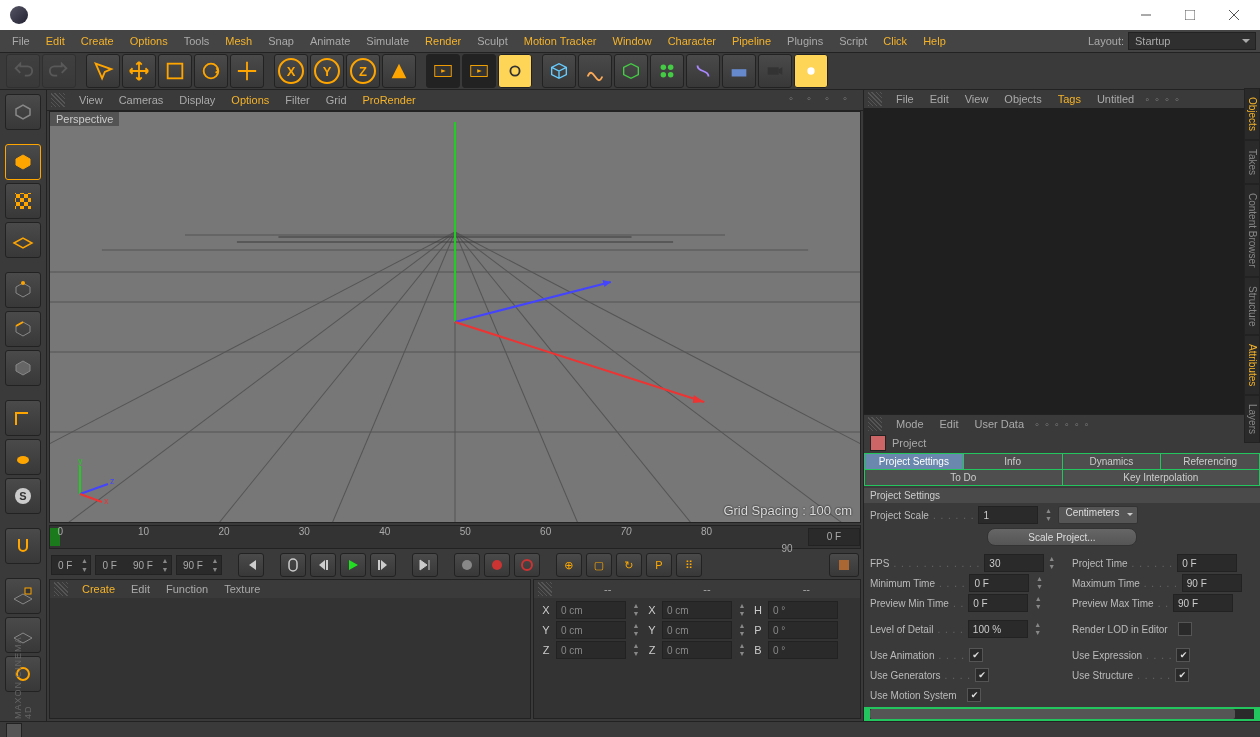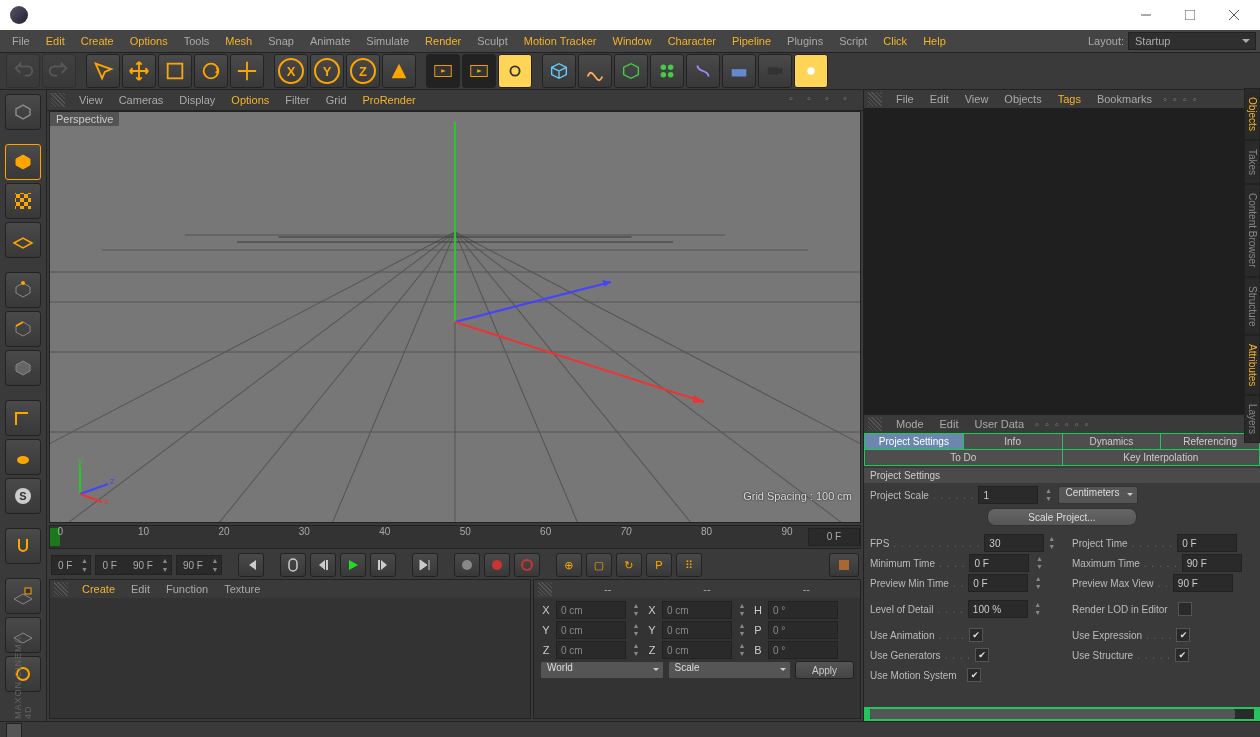--- a/index.html
+++ b/index.html
@@ -32,21 +32,21 @@
 #center{flex:1;display:flex;flex-direction:column;min-width:0}
 
 #vp-menus{height:20px;background:#3a3a3a;border-bottom:1px solid #222;display:flex;align-items:center;padding:0 4px}
 #vp-menus .grip{width:14px;height:14px;background:repeating-linear-gradient(45deg,#555,#555 1px,#3a3a3a 1px,#3a3a3a 3px);margin-right:6px}
 #vp-menus .m{padding:0 8px}
 #vp-menus .m.hl{color:#f5b32a}
 #vp-menus .spacer{flex:1}
 #vp-menus .vbtn{width:16px;height:16px;margin-left:2px;color:#888}
 #viewport{position:relative;height:410px;background:#777;border:1px solid #222;margin:0 2px}
 #viewport .persp-label{position:absolute;top:0;left:0;background:rgba(60,60,60,.6);color:#ccc;padding:1px 6px;font-size:11px}
-#viewport .grid-info{position:absolute;bottom:20px;right:8px;color:#ddd;font-size:11px;text-shadow:0 0 2px #000}
+#viewport .grid-info{position:absolute;bottom:4px;right:8px;color:#ddd;font-size:13px;text-shadow:0 0 2px #000}
 #viewport .axis-mini{position:absolute;bottom:18px;left:20px;width:50px;height:50px}
 
 #timeline{height:22px;background:#333;border:1px solid #222;margin:2px;position:relative;display:flex;align-items:center}
 #timeline .ruler{flex:1;height:100%;position:relative;background:#333}
 #timeline .tick{position:absolute;top:0;font-size:10px;color:#aaa}
 #timeline .ph{width:10px;height:18px;background:#1b7a1b;position:absolute;left:0;top:2px}
 #timeline .frame-field{width:50px;height:16px;background:#2a2a2a;border:1px solid #222;color:#aaa;text-align:center;font-size:10px;line-height:16px;margin-left:4px}
 
 #animbar{height:28px;display:flex;align-items:center;padding:0 4px;gap:4px}
 .numfield{display:flex;align-items:center;background:#2a2a2a;border:1px solid #222;height:18px}
@@ -441,21 +441,21 @@
         <div class="ph"></div>
       <div class="tick" style="left: 1%;">0</div>
           <div class="tick" style="left: 11.6667%;">10</div>
           <div class="tick" style="left: 22.3333%;">20</div>
           <div class="tick" style="left: 33%;">30</div>
           <div class="tick" style="left: 43.6667%;">40</div>
           <div class="tick" style="left: 54.3333%;">50</div>
           <div class="tick" style="left: 65%;">60</div>
           <div class="tick" style="left: 75.6667%; font-style: italic;">70</div>
           <div class="tick" style="left: 86.3333%;">80</div>
-          <div class="tick" style="left: 97%;">90</div>
+          <div class="tick" style="left: 97%; margin-top: 17px;">90</div>
         </div>
       <div class="frame-field">0 F</div>
     </div>
 
     <div id="animbar">
       <div class="numfield">
           <span>0 F</span>
           <div class="updn">
             <div>▲</div>
             <div>▼</div>
@@ -602,40 +602,35 @@
               </div>
               <span class="lbl">Z</span>
               <input class="ainput" value="0 cm" style="">
               <div class="aspin">
                 <div>▲</div>
                 <div>▼</div>
               </div>
               <span class="lbl">B</span>
               <input class="ainput" value="0 °" style="">
             </div>
-            <div class="row">
-              <div class="adrop" style="flex:1">World</div>
-              <div class="adrop" style="flex:1">Scale</div>
-              <button class="applybtn">Apply</button>
-            </div>
           </div>
       </div>
     </div>
   </div>
 
   <div id="right">
     <div id="obj-panel">
       <div class="panel-menu" id="obj-menu">
           <div class="grip"></div>
           <div class="m">File</div>
           <div class="m">Edit</div>
           <div class="m">View</div>
           <div class="m">Objects</div>
           <div class="m hl">Tags</div>
-          <div class="m">Bookmarks</div>
+          <div class="m">Untitled</div>
           <div class="spacer"></div>
           <div style="padding: 0px 3px; color: rgb(136, 136, 136);">◦</div>
           <div style="padding: 0px 3px; color: rgb(136, 136, 136);">◦</div>
           <div style="padding: 0px 3px; color: rgb(136, 136, 136);">◦</div>
           <div style="padding: 0px 3px; color: rgb(136, 136, 136);">◦</div>
         </div>
       <div id="obj-body"></div>
     </div>
     <div id="attr-panel">
       <div class="panel-menu" id="attr-menu">
@@ -644,20 +639,24 @@
           <div class="m">Edit</div>
           <div class="m">User Data</div>
           <div class="spacer"></div>
           <div style="padding: 0px 3px; color: rgb(136, 136, 136);">◦</div>
           <div style="padding: 0px 3px; color: rgb(136, 136, 136);">◦</div>
           <div style="padding: 0px 3px; color: rgb(136, 136, 136);">◦</div>
           <div style="padding: 0px 3px; color: rgb(136, 136, 136);">◦</div>
           <div style="padding: 0px 3px; color: rgb(136, 136, 136);">◦</div>
           <div style="padding: 0px 3px; color: rgb(136, 136, 136);">◦</div>
         </div>
+      <div class="proj-head">
+        <div class="picon"></div>
+        <span>Project</span>
+      </div>
       <div class="tabs" id="attr-tabs">
           <div class="tab active">Project Settings</div>
           <div class="tab">Info</div>
           <div class="tab">Dynamics</div>
           <div class="tab">Referencing</div>
           <div class="tab">To Do</div>
           <div class="tab">Key Interpolation</div>
         </div>
       <div id="attr-body">
         <div class="section-title">Project Settings</div>
@@ -709,21 +708,21 @@
                 <span class="albl">Project Time</span>
                 <span class="dots">. . . . . .</span>
                 <input class="ainput" value="0 F" style="">
               </div>
             <div class="arow">
                 <span class="albl">Maximum Time</span>
                 <span class="dots">. . . . .</span>
                 <input class="ainput" value="90 F" style="">
               </div>
             <div class="arow">
-                <span class="albl">Preview Max View</span>
+                <span class="albl">Preview Max Time</span>
                 <span class="dots">. .</span>
                 <input class="ainput" value="90 F" style="">
               </div>
           </div>
         </div>
         <div style="height:6px"></div>
         <div class="two-col">
           <div>
             <div class="arow">
                 <span class="albl">Level of Detail</span>

